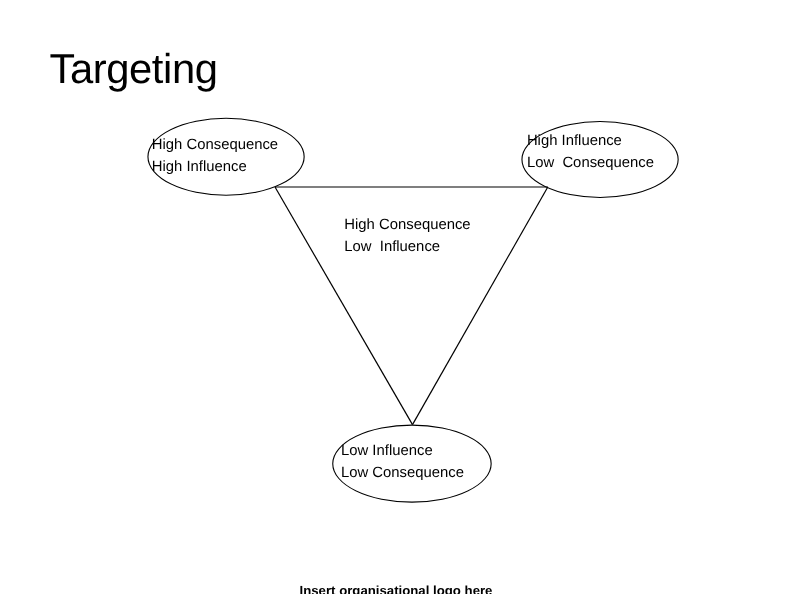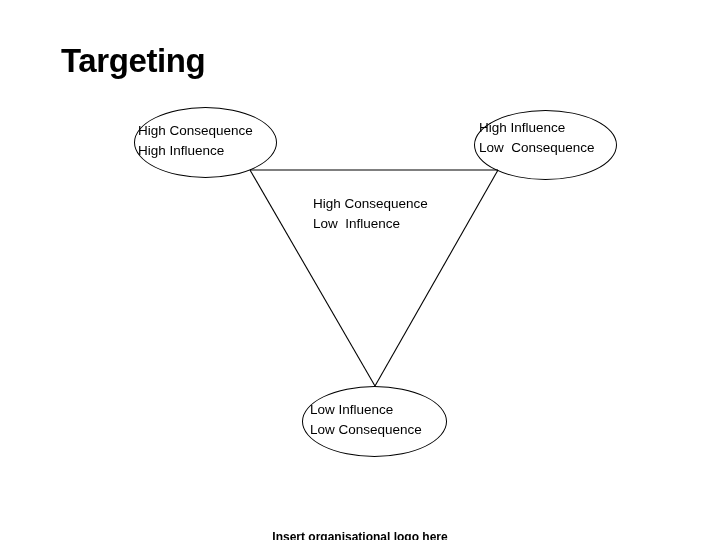--- a/index.html
+++ b/index.html
@@ -15,24 +15,24 @@
     position: relative;
     width: 720px;
     height: 540px;
     background: #ffffff;
     overflow: hidden;
   }
 
   
   #slide-title {
     position: absolute;
-    left: 61px;
+    left: 45px;
     top: 44px;
-    font-size: 33px;
-    font-weight: bold;
+    font-size: 38px;
+    font-weight: normal;
     line-height: 1.05;
     letter-spacing: -0.4px;
     white-space: pre;
   }
 
   
   #connector-layer {
     position: absolute;
     left: 0;
     top: 0;

